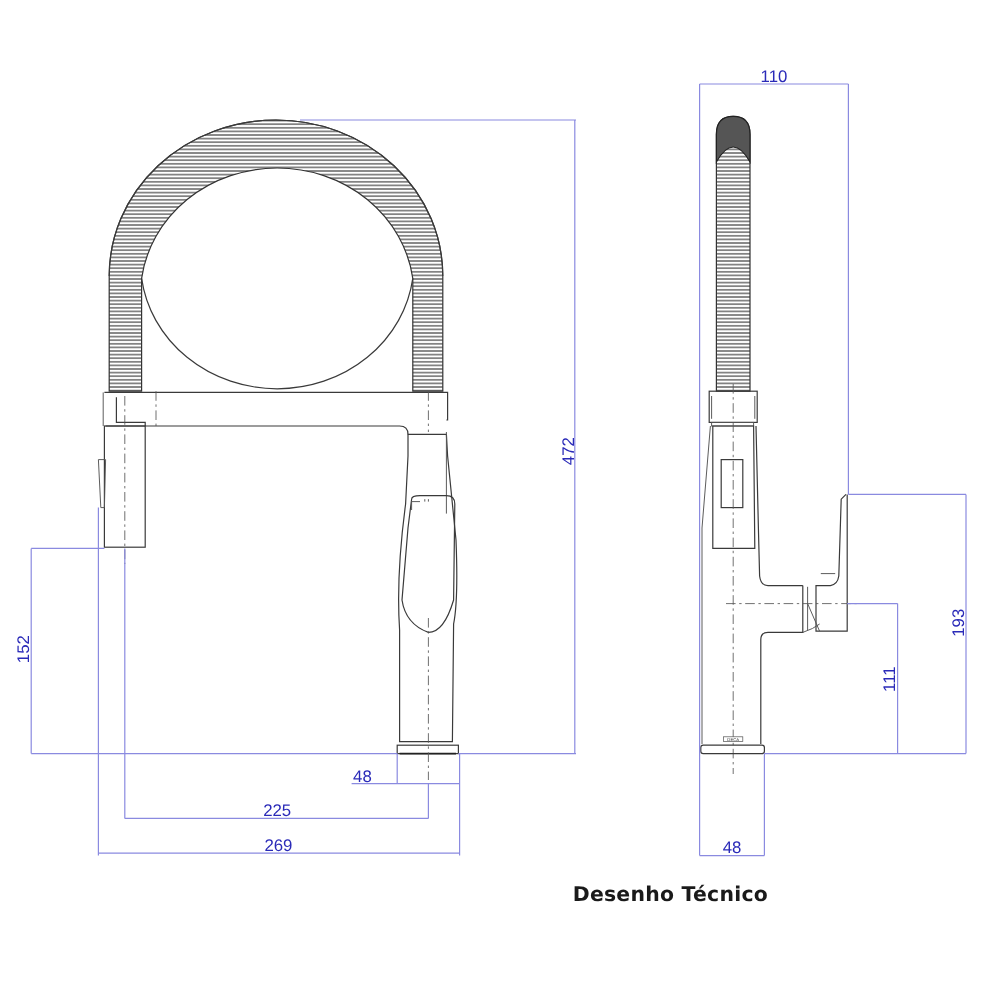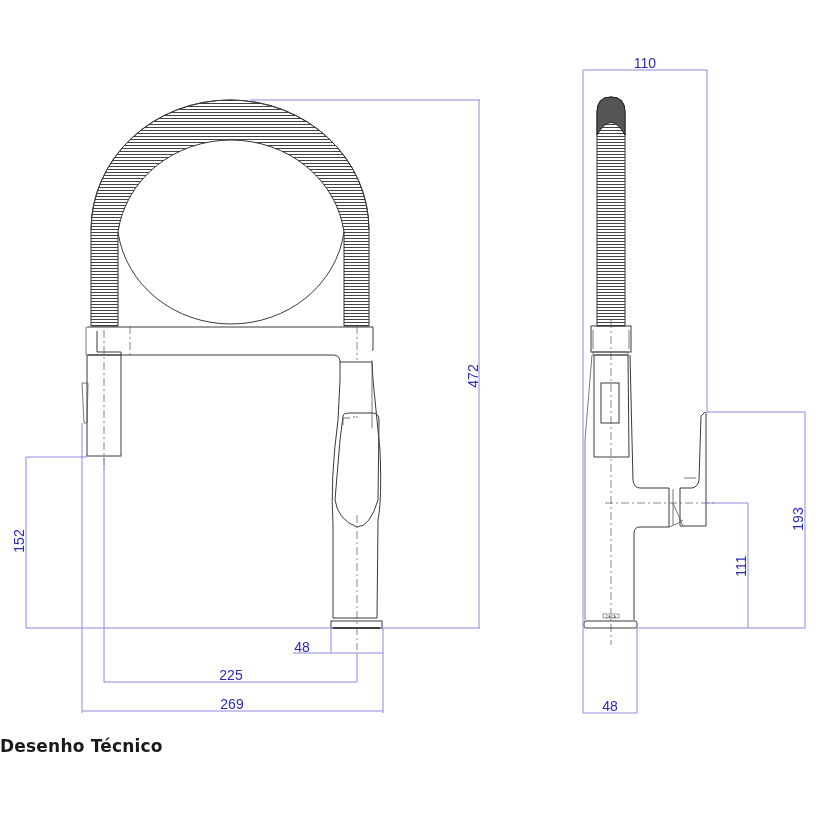--- a/index.html
+++ b/index.html
@@ -4,21 +4,21 @@
   <style>
     html, body { margin: 0; padding: 0; background: #ffffff; }
     body { width: 828px; height: 828px; position: relative; overflow: hidden; font-family: "DejaVu Sans", sans-serif; }
     #drawing { position: absolute; left: 0; top: 0; width: 828px; height: 828px; }
     .dim-text { font-family: "Liberation Sans", sans-serif; font-size: 14px; fill: #2a2ab8; }
     .dim-line { stroke: #8a8ae0; stroke-width: 1; fill: none; }
     .outline { stroke: #3a3a3a; stroke-width: 1; fill: none; }
     .outline-thin { stroke: #555; stroke-width: 0.8; fill: none; }
     .center-line { stroke: #555; stroke-width: 0.7; stroke-dasharray: 8 3 2 3; fill: none; }
     .caption {
-      position: absolute; left: 0; width: 640px; top: 736px; text-align: left;
+      position: absolute; left: 0; width: 640px; top: 736px; text-align: right;
       font-family: "DejaVu Sans", sans-serif; font-weight: bold; font-size: 17px; color: #1a1a1a;
       letter-spacing: 0.2px;
     }
   </style>
 </head>
 <body>
 
 <svg id="drawing" viewBox="0 0 828 828" xmlns="http://www.w3.org/2000/svg">
   <defs>
     <pattern id="coilH" width="3" height="3" patternUnits="userSpaceOnUse">

